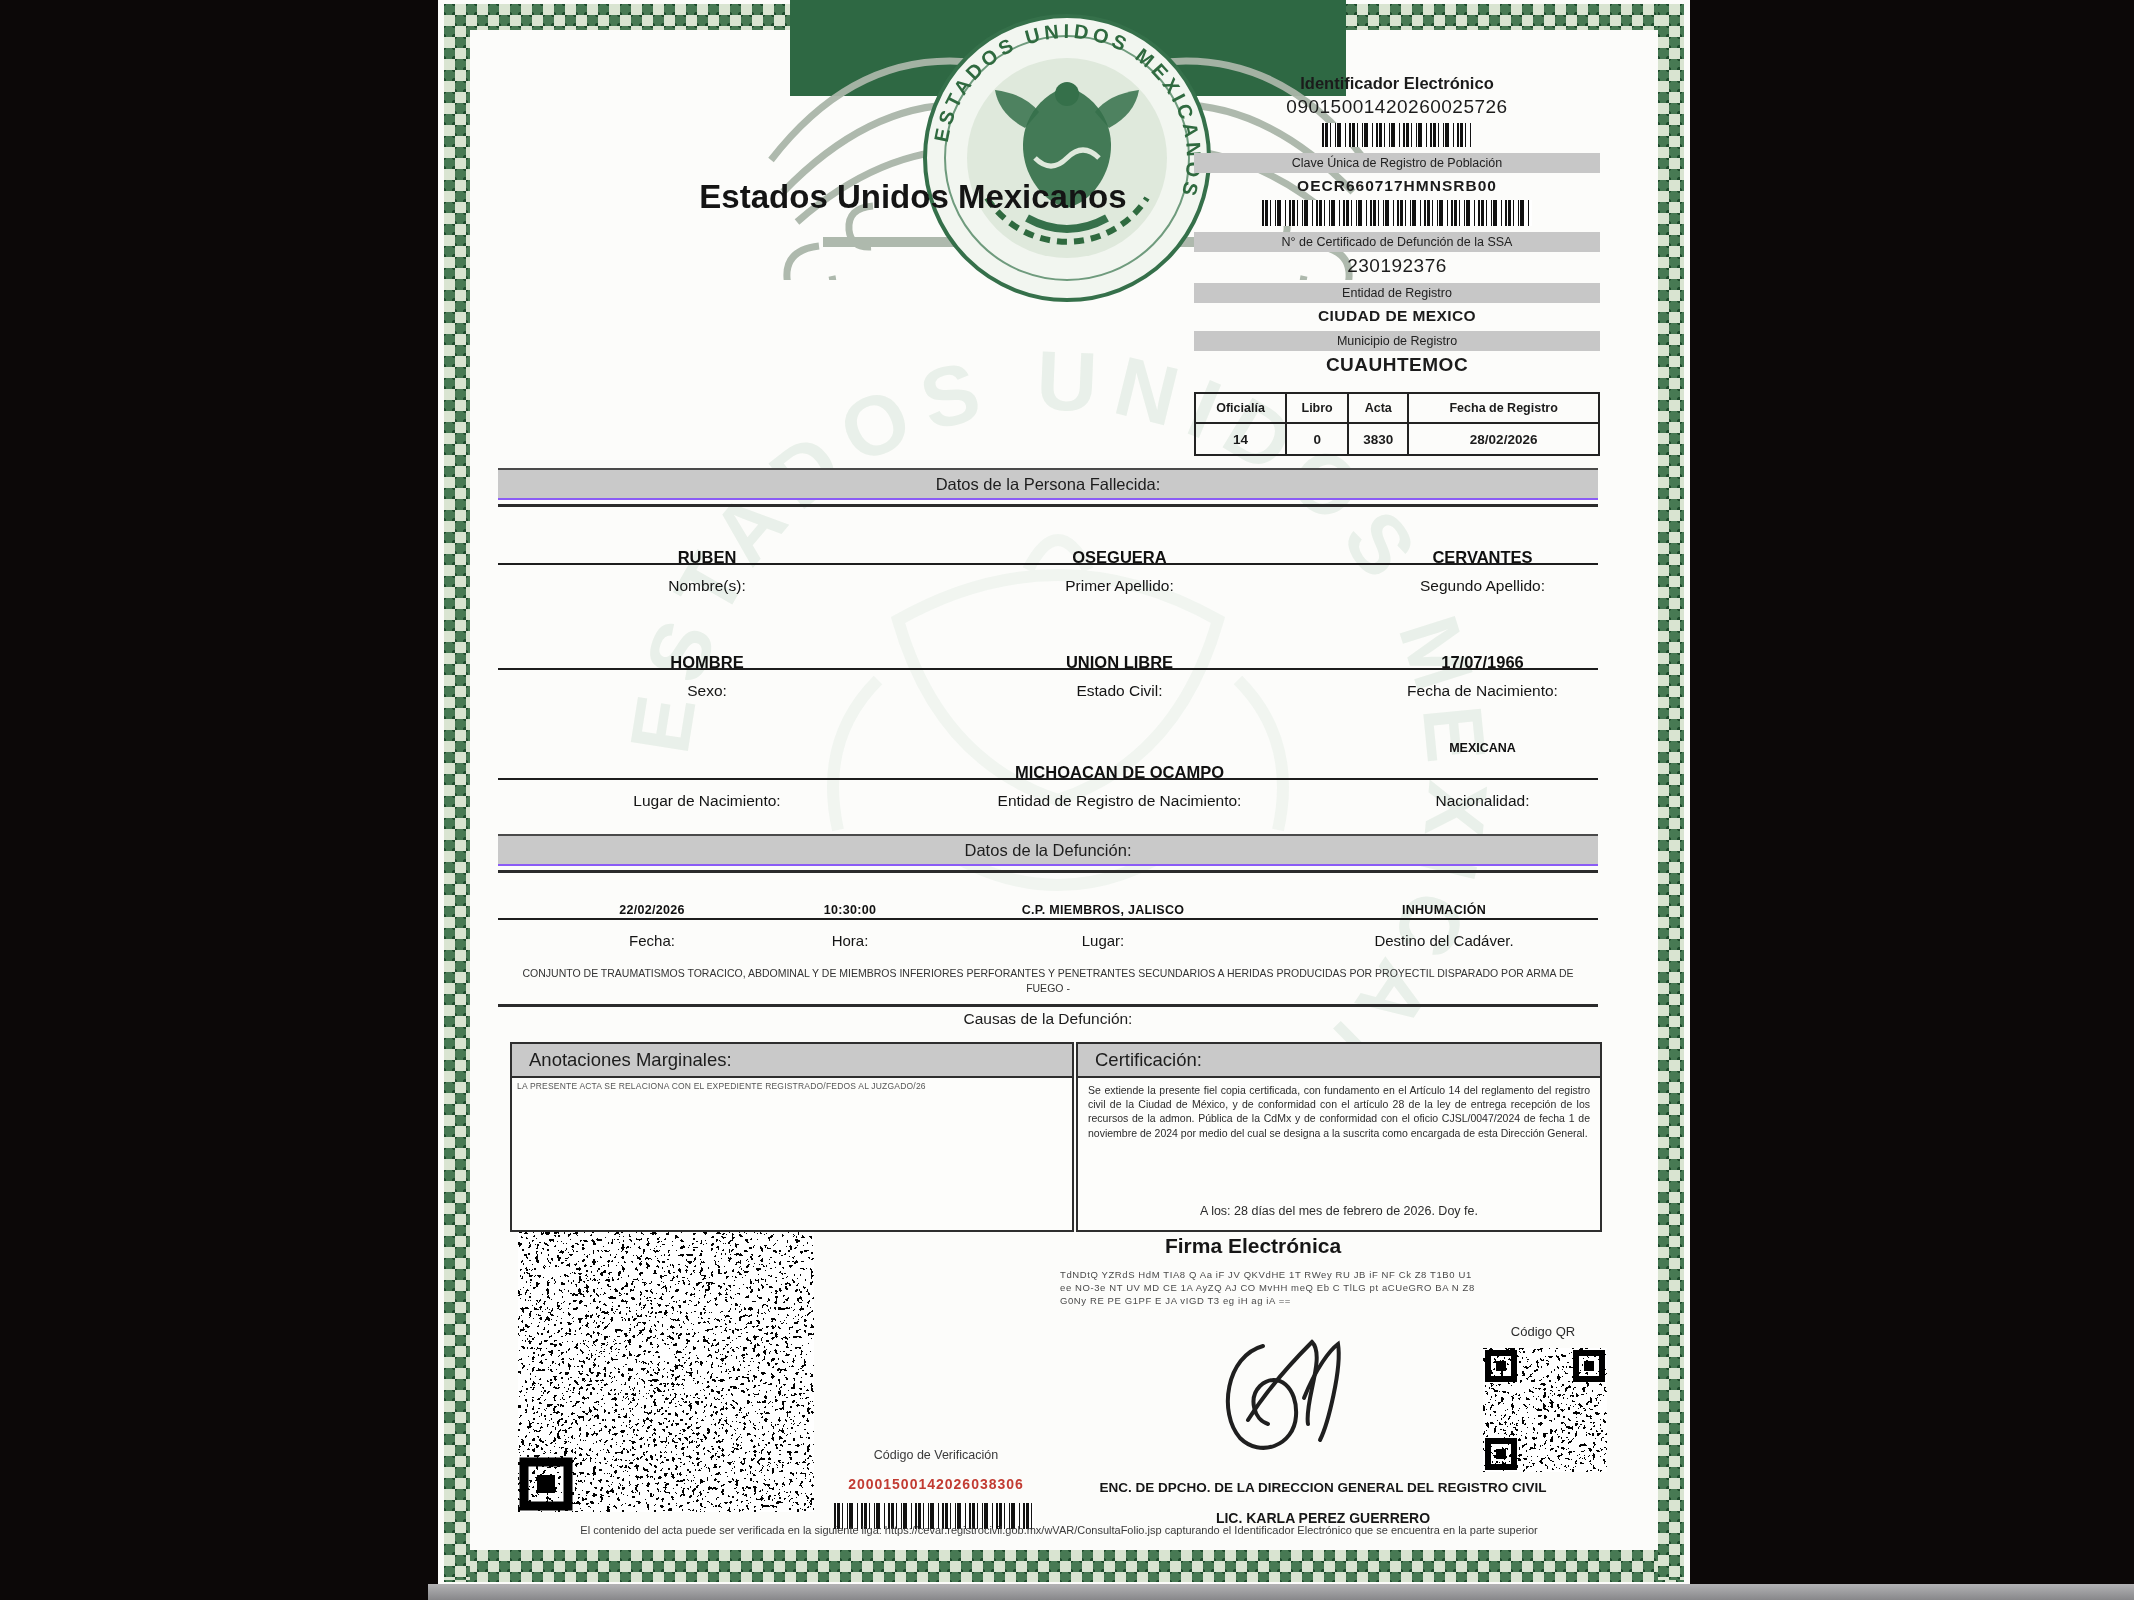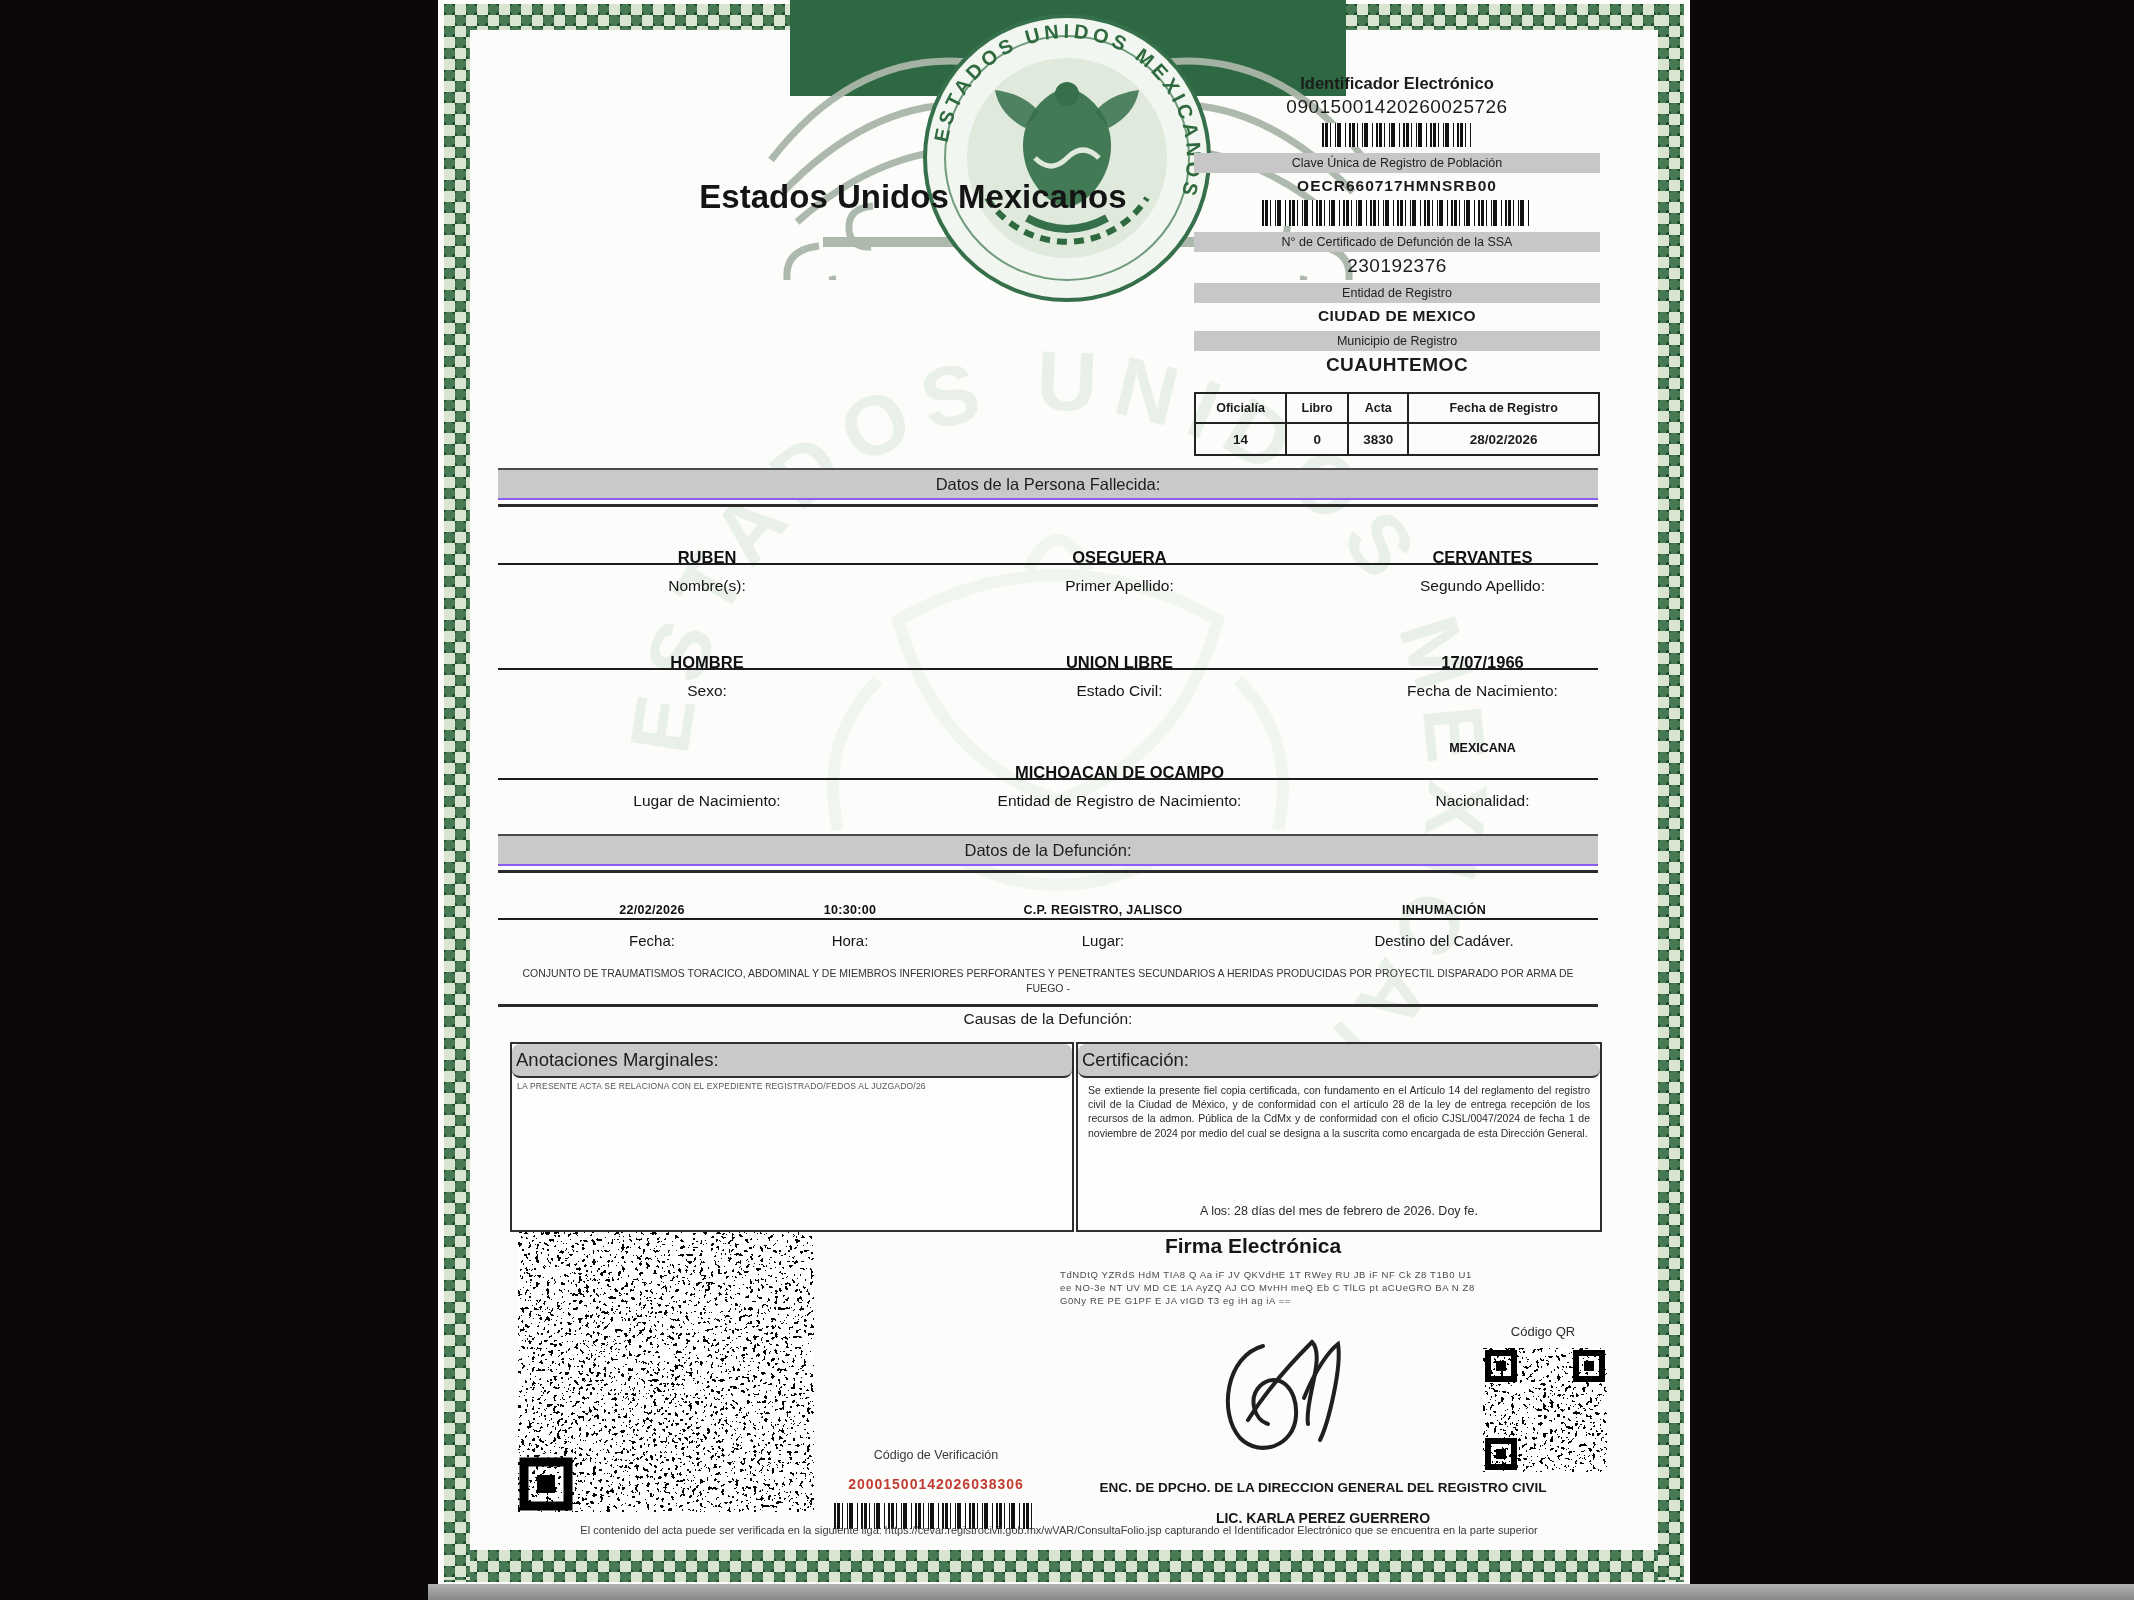--- a/index.html
+++ b/index.html
@@ -47,21 +47,21 @@
   .fcell{position:absolute;top:8px;transform:translateX(-50%);text-align:center;white-space:nowrap;}
   .fval{font-size:16.5px;font-weight:bold;height:23px;color:#101010;}
   .flab{font-size:15.5px;color:#141414;padding-top:6px;}
   .raise .fval{font-size:12.5px;position:relative;top:-22px;}
   .defrow .fval{font-size:12.5px;letter-spacing:.3px;}
   .defrow .flab{font-size:15px;}
   .causa{position:absolute;left:70px;top:966px;width:1080px;text-align:center;font-size:10.5px;color:#333;line-height:1.45;}
   .causalab{position:absolute;left:60px;top:1010px;width:1100px;text-align:center;font-size:15.5px;}
   
   .bx{position:absolute;top:1042px;border:2px solid #2e2e2e;background:#fdfdfb;}
-  .bx .bxhead{height:32px;line-height:32px;background:#c9c9c9;border-bottom:2px solid #2e2e2e;font-size:18.5px;padding-left:4px;color:#1d1d1d;border-radius:8px;}
+  .bx .bxhead{height:32px;line-height:32px;background:#c9c9c9;border-bottom:2px solid #2e2e2e;font-size:18.5px;padding-left:17px;color:#1d1d1d;}
   .anot{left:72px;width:560px;height:186px;}
   .anot .bxtext{font-size:8.5px;color:#555;padding:3px 5px;letter-spacing:.2px;}
   .cert{left:638px;width:522px;height:186px;}
   .cert .bxtext{font-size:10.5px;color:#2b2b2b;padding:5px 10px;line-height:1.35;text-align:justify;}
   .cert .bxdate{position:absolute;left:0;right:0;bottom:12px;text-align:center;font-size:12.5px;color:#2b2b2b;}
   
   .firmat{position:absolute;left:560px;top:1234px;width:510px;text-align:center;font-size:21px;font-weight:bold;color:#161616;}
   .hash{position:absolute;left:622px;top:1268px;width:480px;font-size:9.5px;color:#4a4a4a;line-height:13px;letter-spacing:.6px;}
   .dmatrix{position:absolute;left:80px;top:1232px;}
   .verlab{position:absolute;left:338px;top:1448px;width:320px;text-align:center;font-size:12.5px;color:#3a3a3a;}
@@ -234,21 +234,21 @@
         <div class="rule"></div>
         <div class="fcell" style="left:14%;">
           <div class="fval">22/02/2026</div>
           <div class="flab">Fecha:</div>
         </div>
         <div class="fcell" style="left:32%;">
           <div class="fval">10:30:00</div>
           <div class="flab">Hora:</div>
         </div>
         <div class="fcell" style="left:55%;">
-          <div class="fval">C.P. REGISTRO, JALISCO</div>
+          <div class="fval">C.P. MIEMBROS, JALISCO</div>
           <div class="flab">Lugar:</div>
         </div>
         <div class="fcell" style="left:86%;">
           <div class="fval">INHUMACIÓN</div>
           <div class="flab">Destino del Cadáver.</div>
         </div>
       </div>
 
       <div class="causa">CONJUNTO DE TRAUMATISMOS TORACICO, ABDOMINAL Y DE MIEMBROS INFERIORES PERFORANTES Y PENETRANTES SECUNDARIOS A HERIDAS PRODUCIDAS POR PROYECTIL DISPARADO POR ARMA DE FUEGO -</div>
       <div class="hline" style="top:1004px;border-top-width:3px;"></div>

